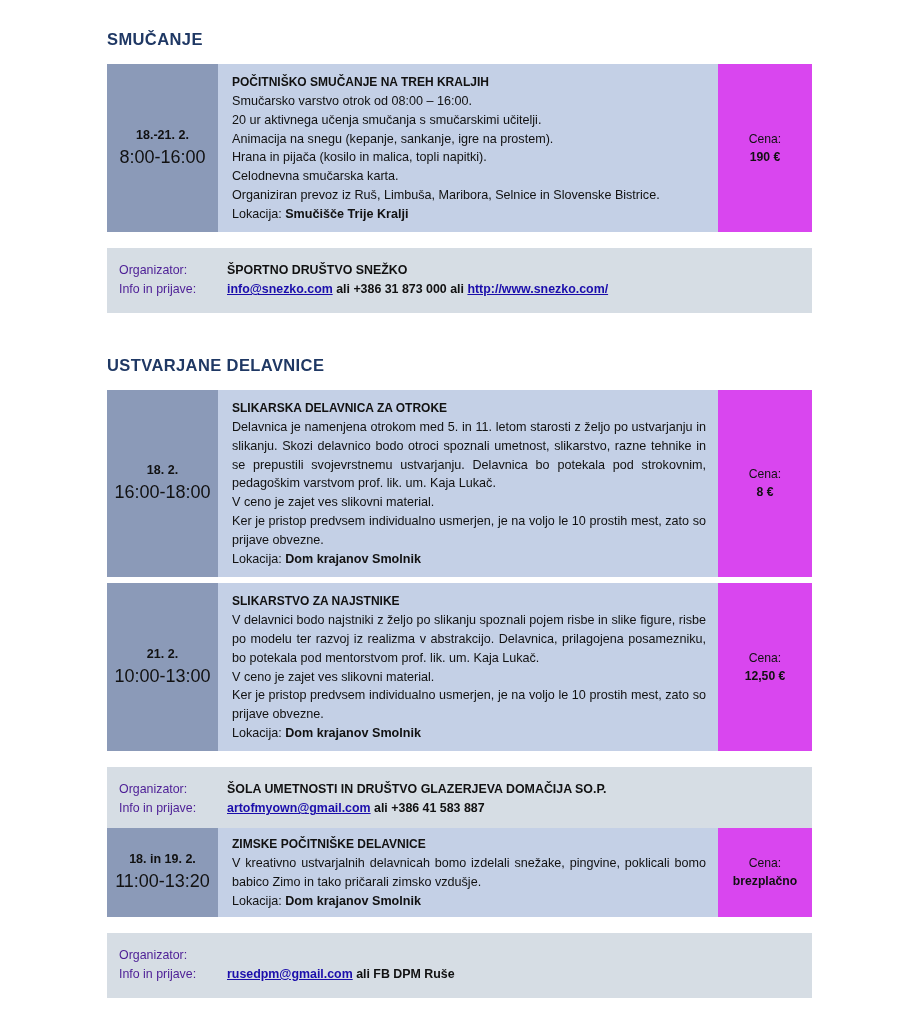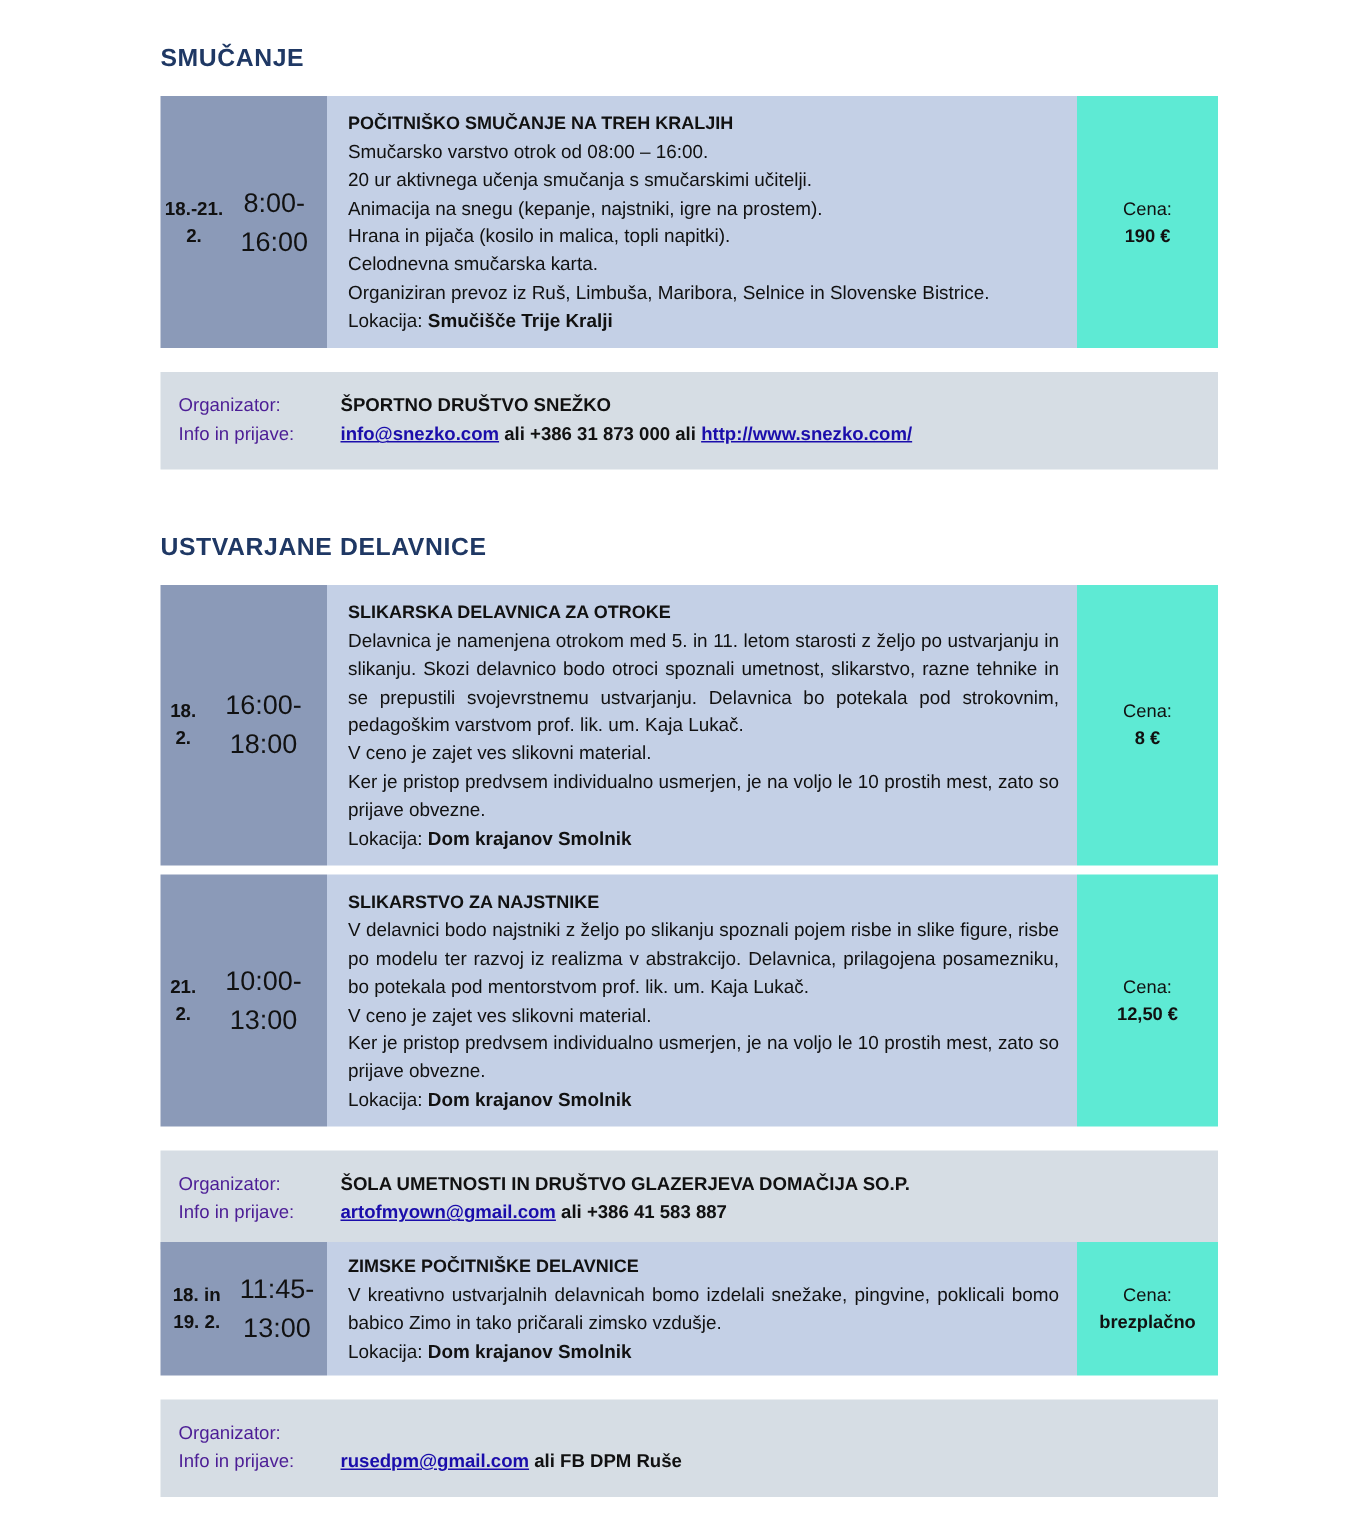--- a/index.html
+++ b/index.html
@@ -38,21 +38,21 @@
     display: flex;
     width: 705px;
     align-items: stretch;
     margin-bottom: 6px;
   }
   .event-date {
     width: 111px;
     flex: 0 0 111px;
     background: #8b9ab8;
     display: flex;
-    flex-direction: row;
+    flex-direction: column;
     align-items: center;
     justify-content: center;
     text-align: center;
     padding: 6px 2px;
     box-sizing: border-box;
   }
   .event-date .d-main {
     font-size: 12.5px;
     font-weight: bold;
     line-height: 1.45;
@@ -91,21 +91,21 @@
   }
   .event-loc {
     font-size: 12.6px;
     line-height: 1.5;
     color: #111111;
   }
   .event-loc b { font-weight: bold; }
   .event-price {
     width: 94px;
     flex: 0 0 94px;
-    background: #5eead4;
+    background: #d946ef;
     display: flex;
     flex-direction: column;
     align-items: center;
     justify-content: center;
     text-align: center;
     box-sizing: border-box;
     padding: 4px 2px;
   }
   .event-price .p-label {
     font-size: 12.2px;
@@ -155,21 +155,21 @@
 
     <div class="event">
       <div class="event-date">
         <div class="d-main">18.-21. 2.</div>
         <div class="d-time">8:00-16:00</div>
       </div>
       <div class="event-body">
         <div class="event-title">POČITNIŠKO SMUČANJE NA TREH KRALJIH</div>
         <div class="event-line">Smučarsko varstvo otrok od 08:00 – 16:00.</div>
         <div class="event-line">20 ur aktivnega učenja smučanja s smučarskimi učitelji.</div>
-        <div class="event-line">Animacija na snegu (kepanje, najstniki, igre na prostem).</div>
+        <div class="event-line">Animacija na snegu (kepanje, sankanje, igre na prostem).</div>
         <div class="event-line">Hrana in pijača (kosilo in malica, topli napitki).</div>
         <div class="event-line">Celodnevna smučarska karta.</div>
         <div class="event-line">Organiziran prevoz iz Ruš, Limbuša, Maribora, Selnice in Slovenske Bistrice.</div>
         <div class="event-loc"><span>Lokacija: </span><b>Smučišče Trije Kralji</b></div>
       </div>
       <div class="event-price">
         <div class="p-label">Cena:</div>
         <div class="p-value">190 €</div>
       </div>
     </div>
@@ -235,21 +235,21 @@
         <div class="org-value"><a href="#">artofmyown@gmail.com</a><span> ali +386 41 583 887</span></div>
       </div>
     </div>
   </div>
 
   <div class="section" style="top:828px;">
 
     <div class="event">
       <div class="event-date">
         <div class="d-main">18. in 19. 2.</div>
-        <div class="d-time">11:45-13:00</div>
+        <div class="d-time">11:00-13:20</div>
       </div>
       <div class="event-body narrow-gap">
         <div class="event-title">ZIMSKE POČITNIŠKE DELAVNICE</div>
         <div class="event-para">V kreativno ustvarjalnih delavnicah bomo izdelali snežake, pingvine, poklicali bomo babico Zimo in tako pričarali zimsko vzdušje.</div>
         <div class="event-loc"><span>Lokacija: </span><b>Dom krajanov Smolnik</b></div>
       </div>
       <div class="event-price">
         <div class="p-label">Cena:</div>
         <div class="p-value">brezplačno</div>
       </div>

